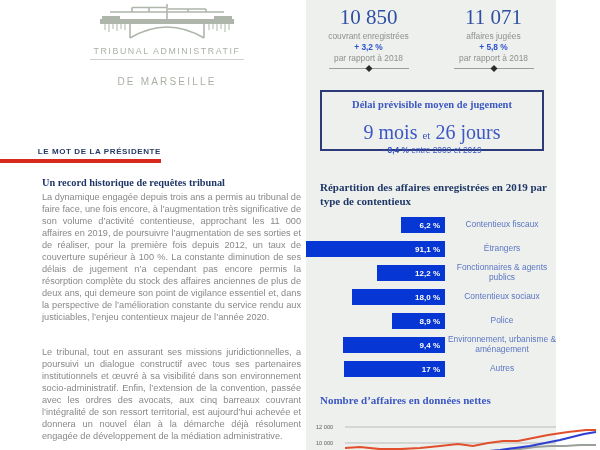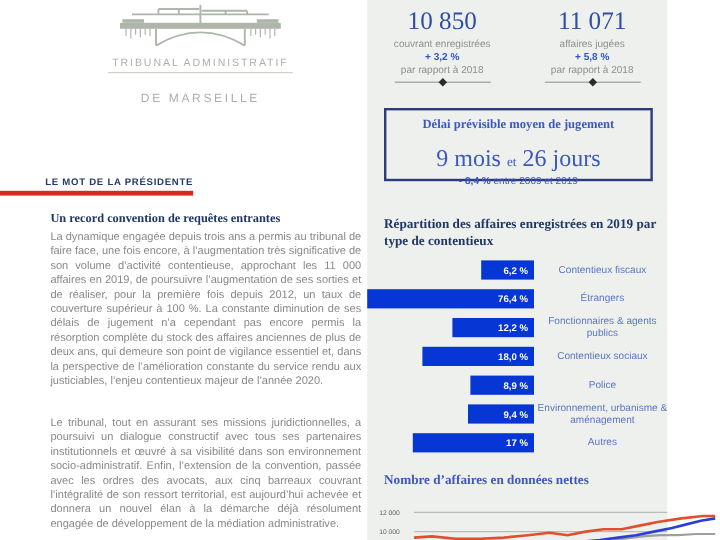--- a/index.html
+++ b/index.html
@@ -105,21 +105,21 @@
           <line x1="137" y1="20" x2="137" y2="26"></line>
       </g>
     </svg>
     <div class="logo-line1">TRIBUNAL ADMINISTRATIF</div>
     <hr class="logo-rule">
     <div class="logo-line2">DE MARSEILLE</div>
   </div>
 
   <div class="kicker">LE MOT DE LA PRÉSIDENTE</div>
   <div class="red-bar"></div>
-  <div class="headline">Un record convention de requêtes entrantes</div>
+  <div class="headline">Un record historique de requêtes tribunal</div>
   <div class="body-para para1">La dynamique engagée depuis trois ans a permis au tribunal de faire face, une fois encore, à l’augmentation très significative de son volume d’activité contentieuse, approchant les 11 000 affaires en 2019, de poursuivre l’augmentation de ses sorties et de réaliser, pour la première fois depuis 2012, un taux de couverture supérieur à 100 %. La constante diminution de ses délais de jugement n’a cependant pas encore permis la résorption complète du stock des affaires anciennes de plus de deux ans, qui demeure son point de vigilance essentiel et, dans la perspective de l’amélioration constante du service rendu aux justiciables, l’enjeu contentieux majeur de l’année 2020.</div>
   <div class="body-para para2">Le tribunal, tout en assurant ses missions juridictionnelles, a poursuivi un dialogue constructif avec tous ses partenaires institutionnels et œuvré à sa visibilité dans son environnement socio-administratif. Enfin, l’extension de la convention, passée avec les ordres des avocats, aux cinq barreaux couvrant l’intégralité de son ressort territorial, est aujourd’hui achevée et donnera un nouvel élan à la démarche déjà résolument engagée de développement de la médiation administrative.</div>
 
   <div class="stats">
     <div class="stat">
       <div class="stat-value">10 850</div>
       <div class="stat-label">couvrant enregistrées</div>
       <div class="stat-delta">+ 3,2 %</div>
       <div class="stat-compare">par rapport à 2018</div>
       <div class="divider">
@@ -153,21 +153,21 @@
   <div class="chart1-title">Répartition des affaires enregistrées en 2019 par type de contentieux</div>
   <div class="bar-rows">
       <div class="bar-row">
         <div class="bar" style="width: 44px; background: rgb(6, 54, 212);">
           <span class="bar-val">6,2 %</span>
         </div>
         <div class="bar-label">Contentieux fiscaux</div>
       </div>
       <div class="bar-row">
         <div class="bar" style="width: 139px; background: rgb(6, 54, 212);">
-          <span class="bar-val">76,4 %</span>
+          <span class="bar-val">91,1 %</span>
         </div>
         <div class="bar-label">Étrangers</div>
       </div>
       <div class="bar-row">
         <div class="bar" style="width: 68px; background: rgb(6, 54, 212);">
           <span class="bar-val">12,2 %</span>
         </div>
         <div class="bar-label">Fonctionnaires &amp; agents publics</div>
       </div>
       <div class="bar-row">
@@ -176,21 +176,21 @@
         </div>
         <div class="bar-label">Contentieux sociaux</div>
       </div>
       <div class="bar-row">
         <div class="bar" style="width: 53px; background: rgb(6, 54, 212);">
           <span class="bar-val">8,9 %</span>
         </div>
         <div class="bar-label">Police</div>
       </div>
       <div class="bar-row">
-        <div class="bar" style="width: 55px; background: rgb(6, 54, 212);">
+        <div class="bar" style="width: 55px; background: rgb(6, 54, 212); padding-left: 47px;">
           <span class="bar-val">9,4 %</span>
         </div>
         <div class="bar-label">Environnement, urbanisme &amp; aménagement</div>
       </div>
       <div class="bar-row">
         <div class="bar" style="width: 101px; background: rgb(6, 54, 212);">
           <span class="bar-val">17 %</span>
         </div>
         <div class="bar-label">Autres</div>
       </div>

